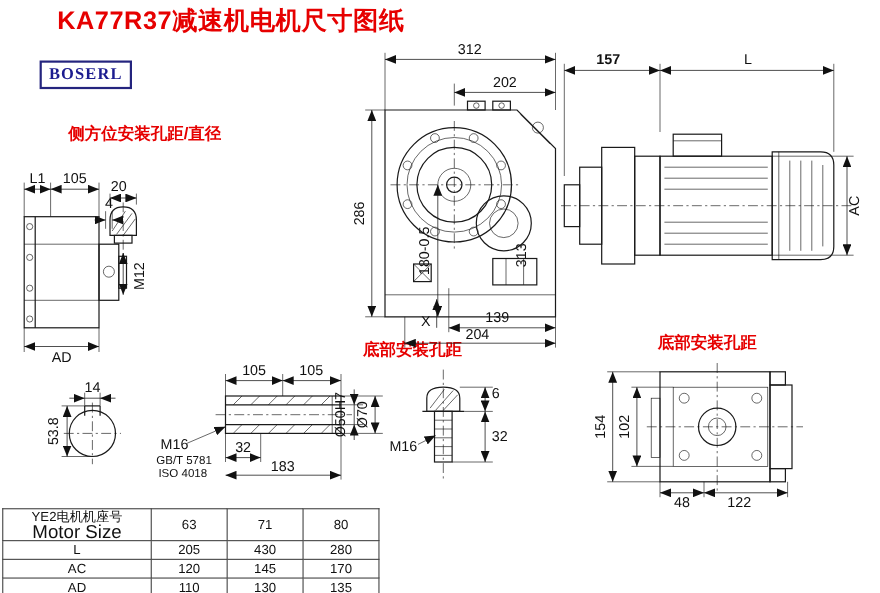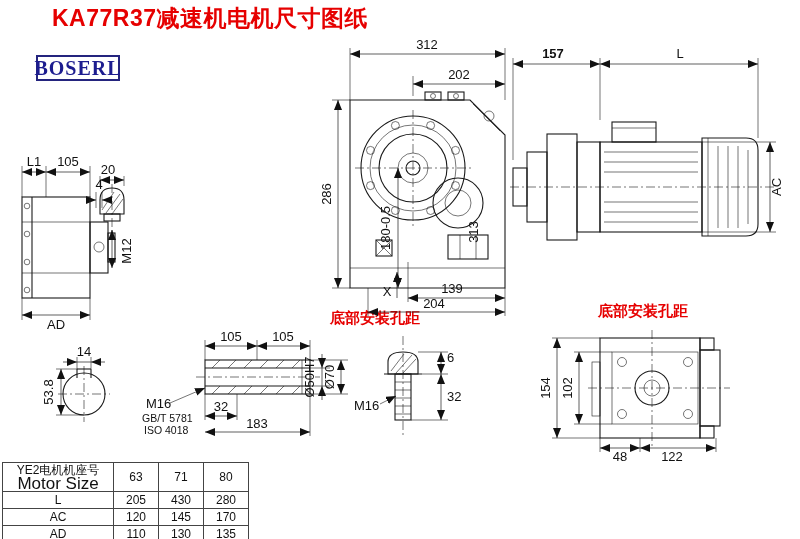--- a/index.html
+++ b/index.html
@@ -1,49 +1,50 @@
 <!DOCTYPE html>
 <html><head>
 <meta charset="utf-8">
 <style>
   html,body{margin:0;padding:0;background:#fff;}
   .canvas{position:relative;width:800px;height:539px;background:#fff;overflow:hidden;
           font-family:"Liberation Sans",sans-serif;}
   .title{position:absolute;left:8px;top:3px;font-size:23px;font-weight:bold;color:#e60000;letter-spacing:0.5px;margin-left:44px;}
   .logo{position:absolute;left:36px;top:55px;width:80px;height:22px;border:2px solid #24247e;
-        color:#1c1c8f;font-family:"Liberation Serif",serif;font-weight:bold;font-size:20px;
+        color:#1c1c8f;font-family:"Liberation Serif",serif;font-weight:bold;font-size:15px;
         display:flex;align-items:center;justify-content:center;letter-spacing:1px;background:#fff;}
   .red-label{position:absolute;color:#e60000;font-weight:bold;font-size:15px;white-space:nowrap;}
   .lab-side{left:62px;top:112px;}
   .lab-out{left:122px;top:309px;}
   .lab-screw{left:330px;top:309px;}
   .lab-mount{left:598px;top:302px;}
   svg.drawing{position:absolute;left:0;top:0;}
   svg .ln{stroke:#1a1a1a;stroke-width:1.1;fill:none}
   svg .tn{stroke:#1a1a1a;stroke-width:.6;fill:none}
   svg .dm{stroke:#1a1a1a;stroke-width:.7;fill:none}
   svg .cl{stroke:#1a1a1a;stroke-width:.6;fill:none;stroke-dasharray:9 3 2 3}
   svg text{font-family:"Liberation Sans",sans-serif;font-size:13px;fill:#111}
   svg text.sm{font-size:10.5px}
   svg text.b{font-weight:bold}
   table.spec{position:absolute;left:2px;top:462px;border-collapse:collapse;background:#fff;}
   table.spec td{border:1px solid #444;font-size:12px;line-height:14px;text-align:center;
-                padding:0 2px;height:16px;color:#111;}
+                padding:0 14px;height:16px;color:#111;}
   table.spec td.c1{width:106px;}
   table.spec td.cv{width:40px;text-align:center;}
   table.spec .hd2{font-size:17px;}
 </style>
 </head>
 <body>
 
 <div class="canvas">
 
   <div class="title">KA77R37减速机电机尺寸图纸</div>
   <div class="logo">BOSERL</div>
 
+  <div class="red-label lab-side">侧方位安装孔距/直径</div>
   <div class="red-label lab-screw">底部安装孔距</div>
   <div class="red-label lab-mount">底部安装孔距</div>
 
   <svg class="drawing" width="800" height="539" viewBox="0 0 800 539" xmlns="http://www.w3.org/2000/svg">
     <defs>
       <marker id="ar" viewBox="0 0 10 8" markerWidth="10" markerHeight="8" refX="10" refY="4" orient="auto-start-reverse" markerUnits="userSpaceOnUse">
         <path d="M0,0L10,4L0,8Z" fill="#111"></path>
       </marker>
     </defs>
 

